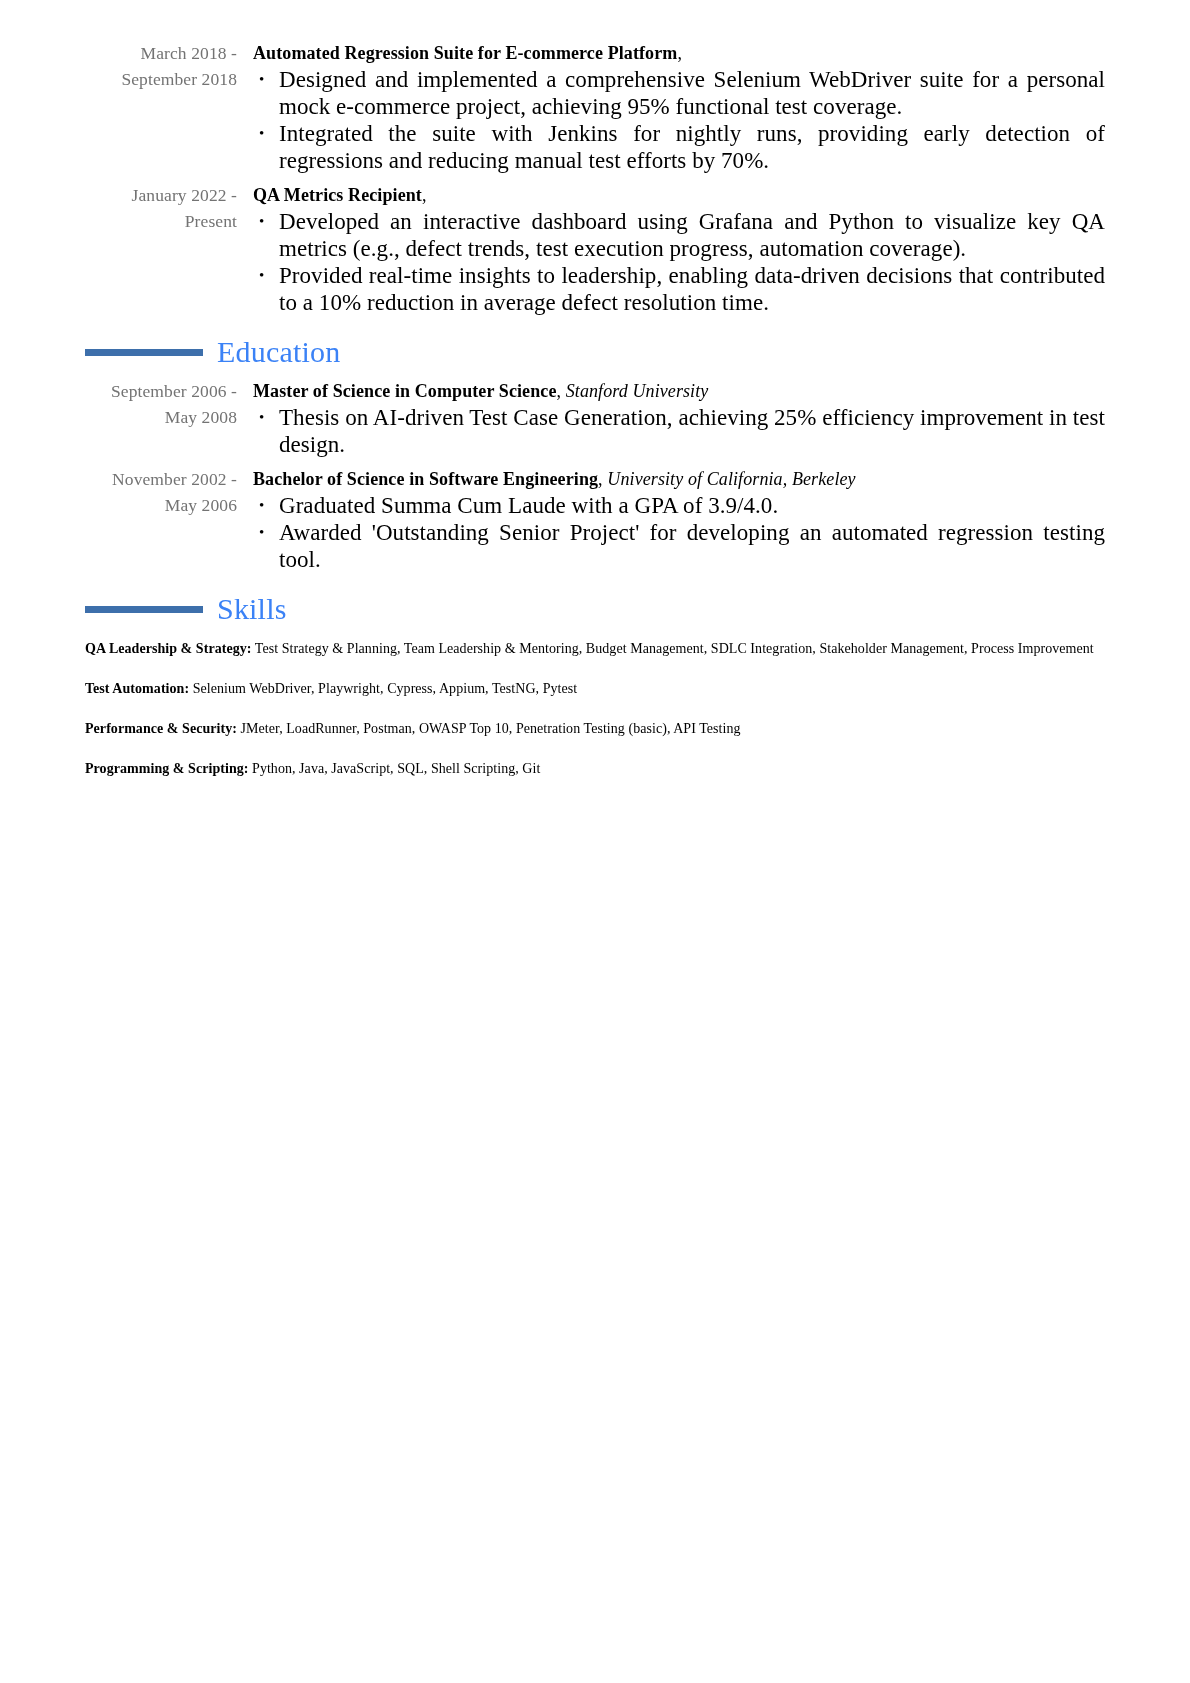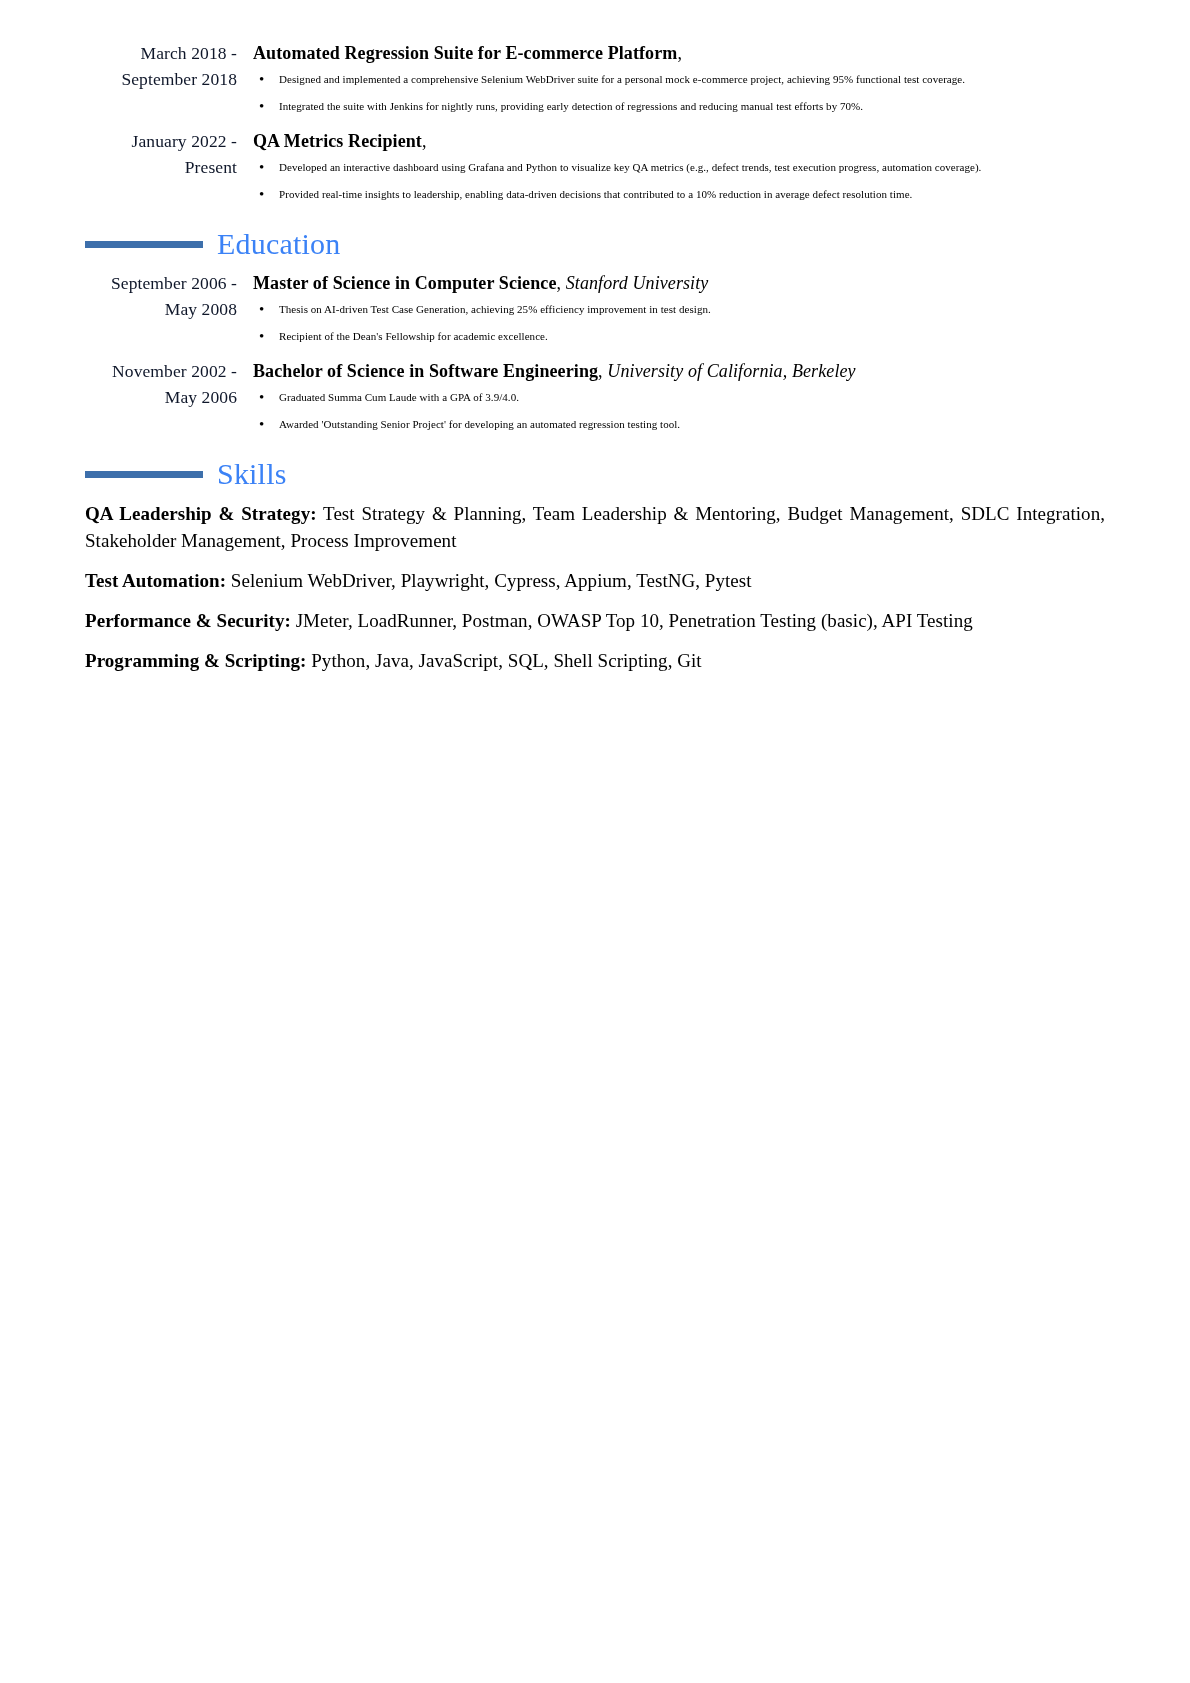--- a/index.html
+++ b/index.html
@@ -31,21 +31,21 @@
     width: 1020px;
     margin-bottom: 4px;
   }
   .entry-date {
     width: 160px;
     flex: 0 0 160px;
     text-align: right;
     padding-right: 8px;
     font-size: 17.5px;
     line-height: 26px;
-    color: #0f172a;
+    color: #737373;
     white-space: normal;
     letter-spacing: 0.1px;
   }
   .entry-body {
     flex: 1 1 auto;
     padding-left: 8px;
   }
   .entry-title {
     font-size: 18px;
     line-height: 26px;
@@ -63,21 +63,21 @@
   }
 
   ul.bullets {
     list-style: none;
     margin: 0;
     padding: 0;
   }
   ul.bullets li {
     position: relative;
     padding-left: 26px;
-    font-size: 11px;
+    font-size: 23px;
     line-height: 27px;
     text-align: justify;
     margin-bottom: 0px;
     letter-spacing: 0.05px;
     hyphens: auto;
     -webkit-hyphens: auto;
   }
   ul.bullets li::before {
     content: "\2022";
     position: absolute;
@@ -108,21 +108,21 @@
     font-weight: normal;
     letter-spacing: 0.2px;
   }
 
   
   .skills {
     width: 1020px;
     margin-top: 2px;
   }
   .skill-row {
-    font-size: 19px;
+    font-size: 14px;
     line-height: 27px;
     text-align: justify;
     margin-bottom: 13px;
     letter-spacing: 0.05px;
     hyphens: auto;
     -webkit-hyphens: auto;
   }
   .skill-row .skill-label {
     font-weight: bold;
   }
@@ -164,21 +164,20 @@
     <div class="section-rule"></div>
     <div class="section-title">Education</div>
   </div>
 
   <div class="entry">
     <div class="entry-date">September 2006 - May 2008</div>
     <div class="entry-body">
       <div class="entry-title"><span>Master of Science in Computer Science</span><span class="comma">,</span> <span class="org">Stanford University</span></div>
       <ul class="bullets">
         <li>Thesis on AI-driven Test Case Generation, achieving 25% efficiency improvement in test design.</li>
-        <li>Recipient of the Dean's Fellowship for academic excellence.</li>
       </ul>
     </div>
   </div>
 
   <div class="spacer-xs"></div>
 
   <div class="entry">
     <div class="entry-date">November 2002 - May 2006</div>
     <div class="entry-body">
       <div class="entry-title"><span>Bachelor of Science in Software Engineering</span><span class="comma">,</span> <span class="org">University of California, Berkeley</span></div>

